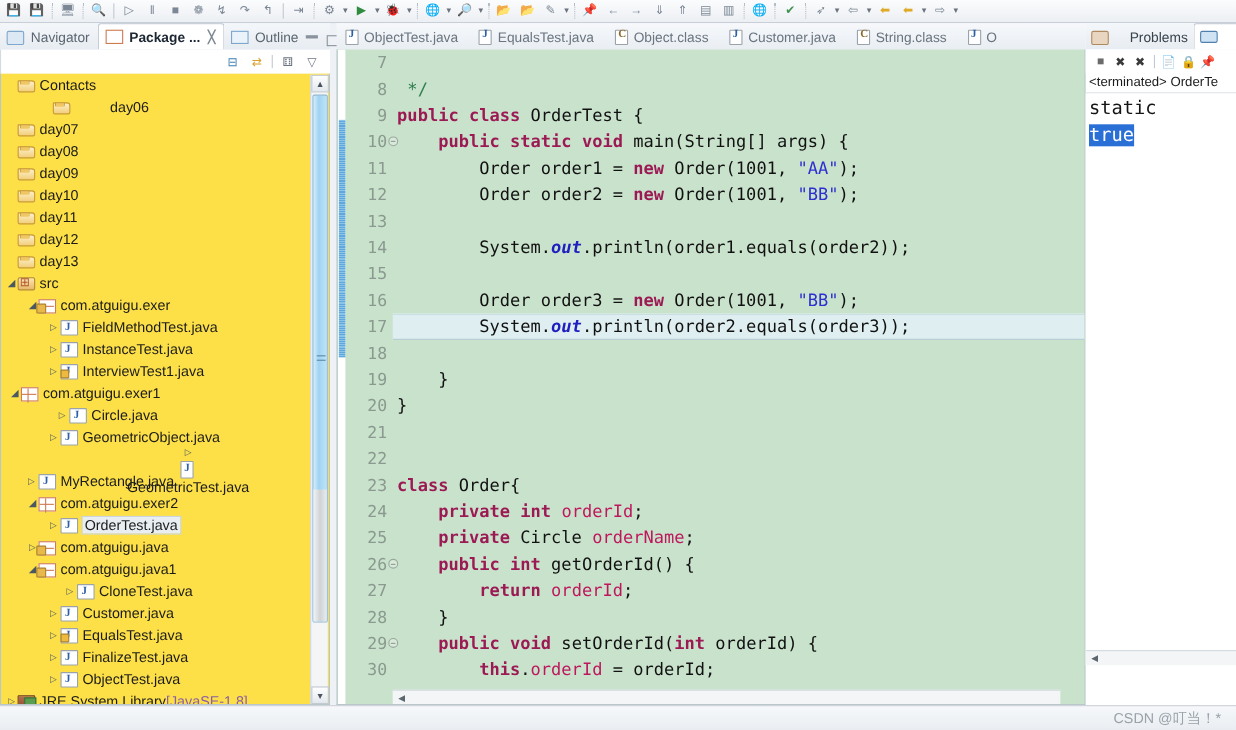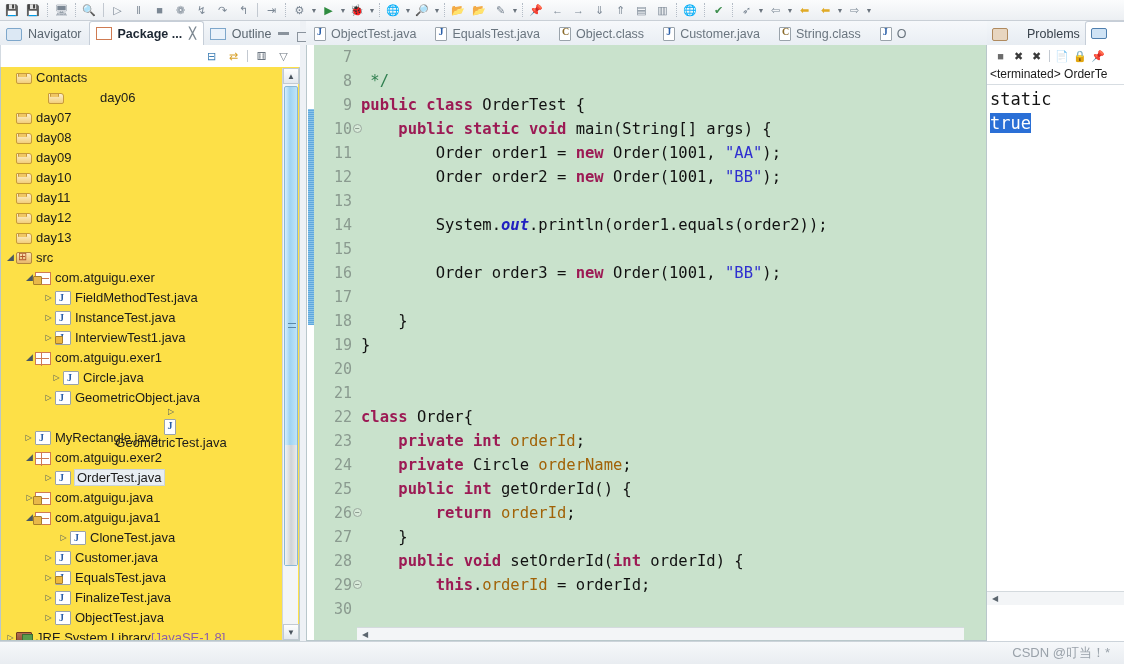--- a/index.html
+++ b/index.html
@@ -188,21 +188,21 @@
     border: 1px solid #9aa89e; border-radius: 50%; background: #d8ead9;
     font-size: 8px; line-height: 7px; color: #6a7a6f; text-align: center; }
   #code-text {
     position: absolute; left: 50px; top: 0; right: 0; height: 596px;
     font-family: "DejaVu Sans Mono", monospace; font-size: 15.5px;
   }
   .cl { height: 24px; line-height: 24px; white-space: pre; padding-left: 4px; }
   .cl.hl { background: #dfeff1; box-shadow: 0 -1px 0 #b8cfd4 inset, 0 1px 0 #b8cfd4 inset; }
   .kw  { color: #9c1a54; font-weight: bold; }
   .str { color: #2f2fd0; }
-  .fld { color: #a16207; }
+  .fld { color: #be185d; }
   .cmt { color: #2f7f4f; }
   .plain { color: #111111; }
   .stat { color: #2020c0; font-style: italic; font-weight: bold; }
 
   #hscroll {
     position: absolute; left: 50px; bottom: 0; right: 22px; height: 13px;
     background: #f3f5f7; border-top: 1px solid #d4dade;
     display: flex; align-items: center;
   }
   #hscroll .ha { font-size: 8px; color: #5c666f; padding-left: 5px; }
@@ -409,21 +409,21 @@
           <div class="trow" style="padding-left: 42px;">
             <span class="arrow closed"></span>
             <span class="ticon ic-java"></span>
             <span class="tlabel">InstanceTest.java</span>
           </div>
           <div class="trow" style="padding-left: 42px;">
             <span class="arrow closed"></span>
             <span class="ticon ic-javal"></span>
             <span class="tlabel">InterviewTest1.java</span>
           </div>
-          <div class="trow" style="padding-left: 23px; text-align: right;">
+          <div class="trow" style="padding-left: 7px; text-align: right;">
             <span class="arrow open"></span>
             <span class="ticon ic-pkg"></span>
             <span class="tlabel">com.atguigu.exer1</span>
           </div>
           <div class="trow" style="padding-left: 50px; text-align: center;">
             <span class="arrow closed"></span>
             <span class="ticon ic-java"></span>
             <span class="tlabel">Circle.java</span>
           </div>
           <div class="trow" style="padding-left: 42px;">
@@ -578,20 +578,21 @@
           <div class="cl">&nbsp;</div>
           <div class="cl"><span class="cmt"> */</span></div>
           <div class="cl"><span class="kw">public</span><span class="plain"> </span><span class="kw">class</span><span class="plain"> OrderTest {</span></div>
           <div class="cl"><span class="plain">    </span><span class="kw">public</span><span class="plain"> </span><span class="kw">static</span><span class="plain"> </span><span class="kw">void</span><span class="plain"> main(String[] args) {</span></div>
           <div class="cl"><span class="plain">        Order order1 = </span><span class="kw">new</span><span class="plain"> Order(1001, </span><span class="str">"AA"</span><span class="plain">);</span></div>
           <div class="cl"><span class="plain">        Order order2 = </span><span class="kw">new</span><span class="plain"> Order(1001, </span><span class="str">"BB"</span><span class="plain">);</span></div>
           <div class="cl">&nbsp;</div>
           <div class="cl"><span class="plain">        System.</span><span class="stat">out</span><span class="plain">.println(order1.equals(order2));</span></div>
           <div class="cl">&nbsp;</div>
           <div class="cl"><span class="plain">        Order order3 = </span><span class="kw">new</span><span class="plain"> Order(1001, </span><span class="str">"BB"</span><span class="plain">);</span></div>
+          <div class="cl hl"><span class="plain">        System.</span><span class="stat">out</span><span class="plain">.println(order2.equals(order3));</span></div>
           <div class="cl">&nbsp;</div>
           <div class="cl"><span class="plain">    }</span></div>
           <div class="cl"><span class="plain">}</span></div>
           <div class="cl">&nbsp;</div>
           <div class="cl">&nbsp;</div>
           <div class="cl"><span class="kw">class</span><span class="plain"> Order{</span></div>
           <div class="cl"><span class="plain">    </span><span class="kw">private</span><span class="plain"> </span><span class="kw">int</span><span class="plain"> </span><span class="fld">orderId</span><span class="plain">;</span></div>
           <div class="cl"><span class="plain">    </span><span class="kw">private</span><span class="plain"> Circle </span><span class="fld">orderName</span><span class="plain">;</span></div>
           <div class="cl"><span class="plain">    </span><span class="kw">public</span><span class="plain"> </span><span class="kw">int</span><span class="plain"> getOrderId() {</span></div>
           <div class="cl"><span class="plain">        </span><span class="kw">return</span><span class="plain"> </span><span class="fld">orderId</span><span class="plain">;</span></div>

